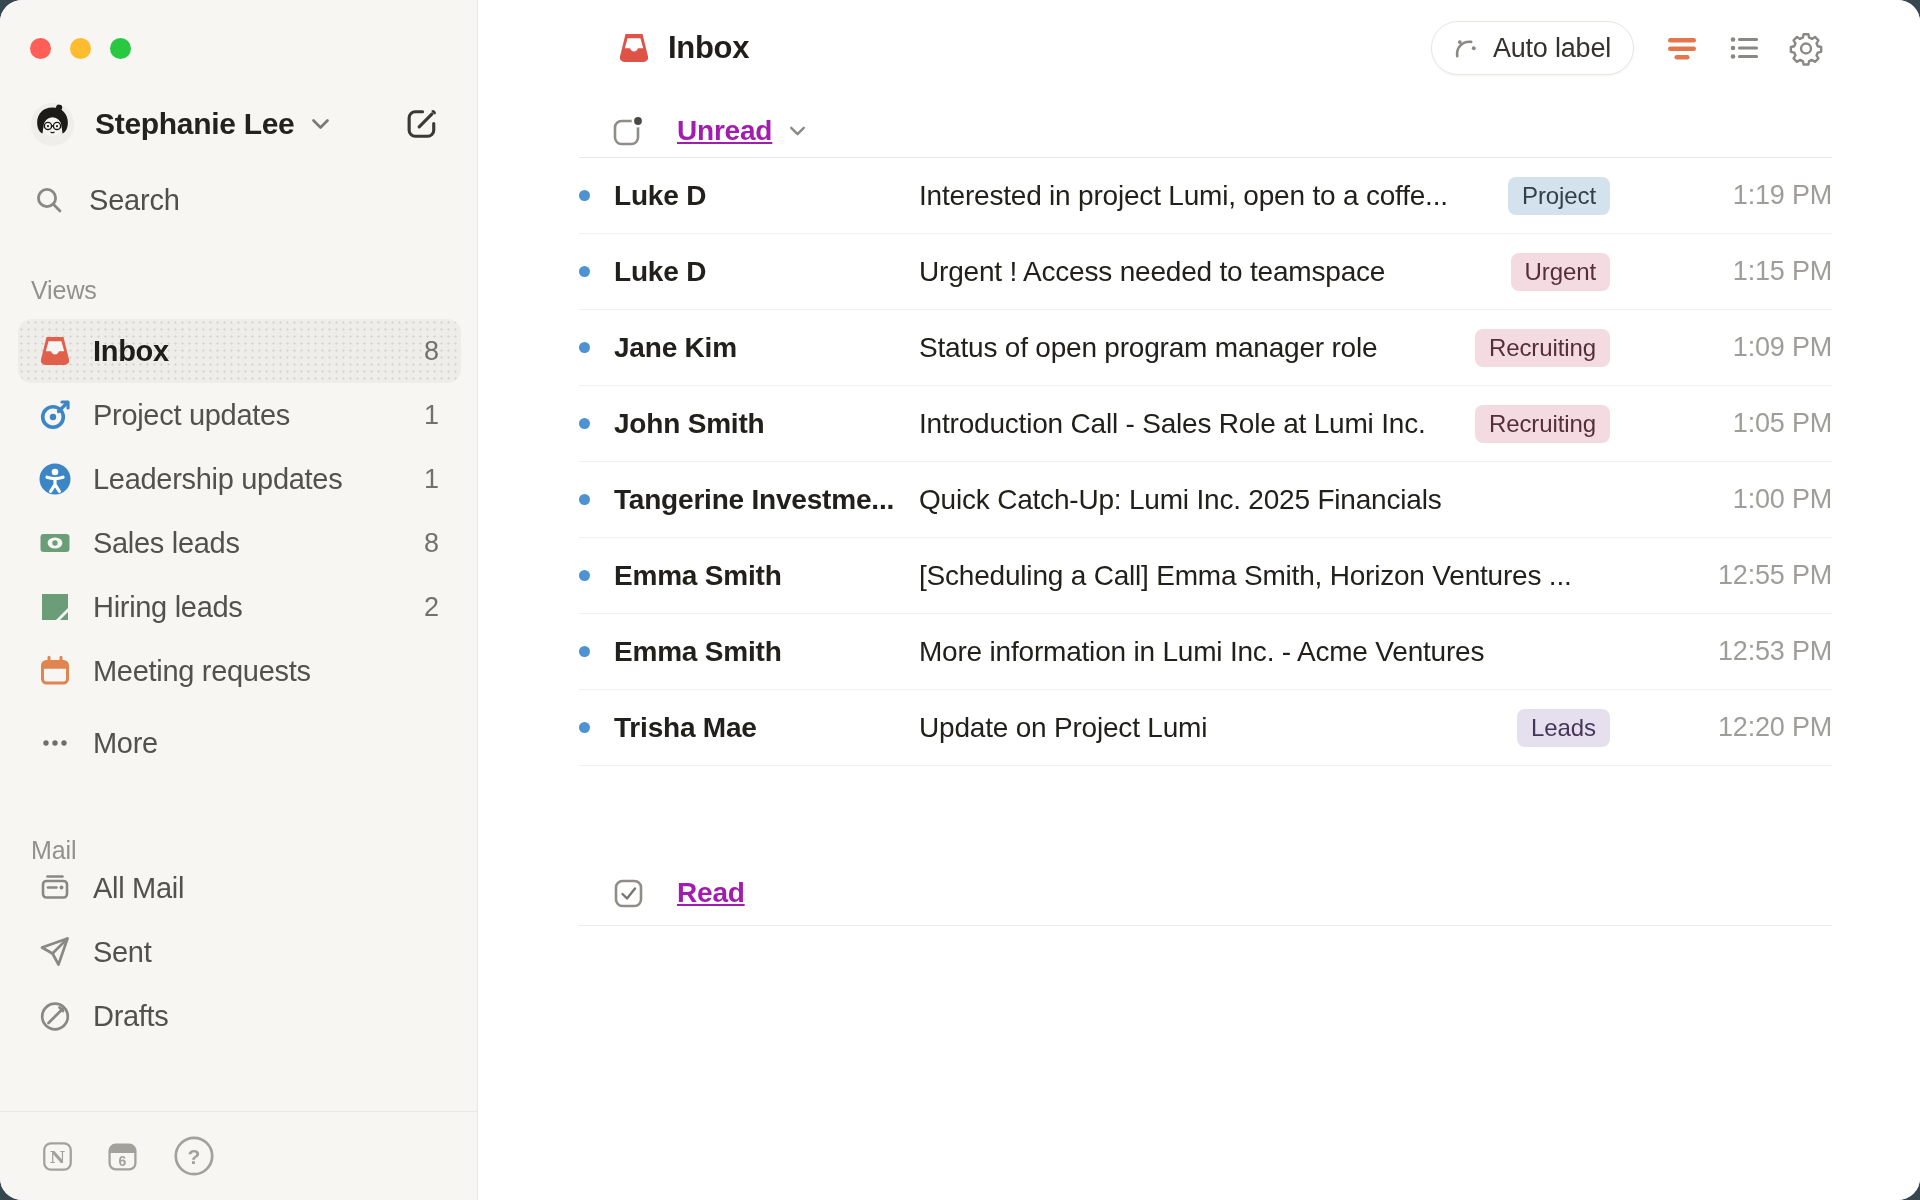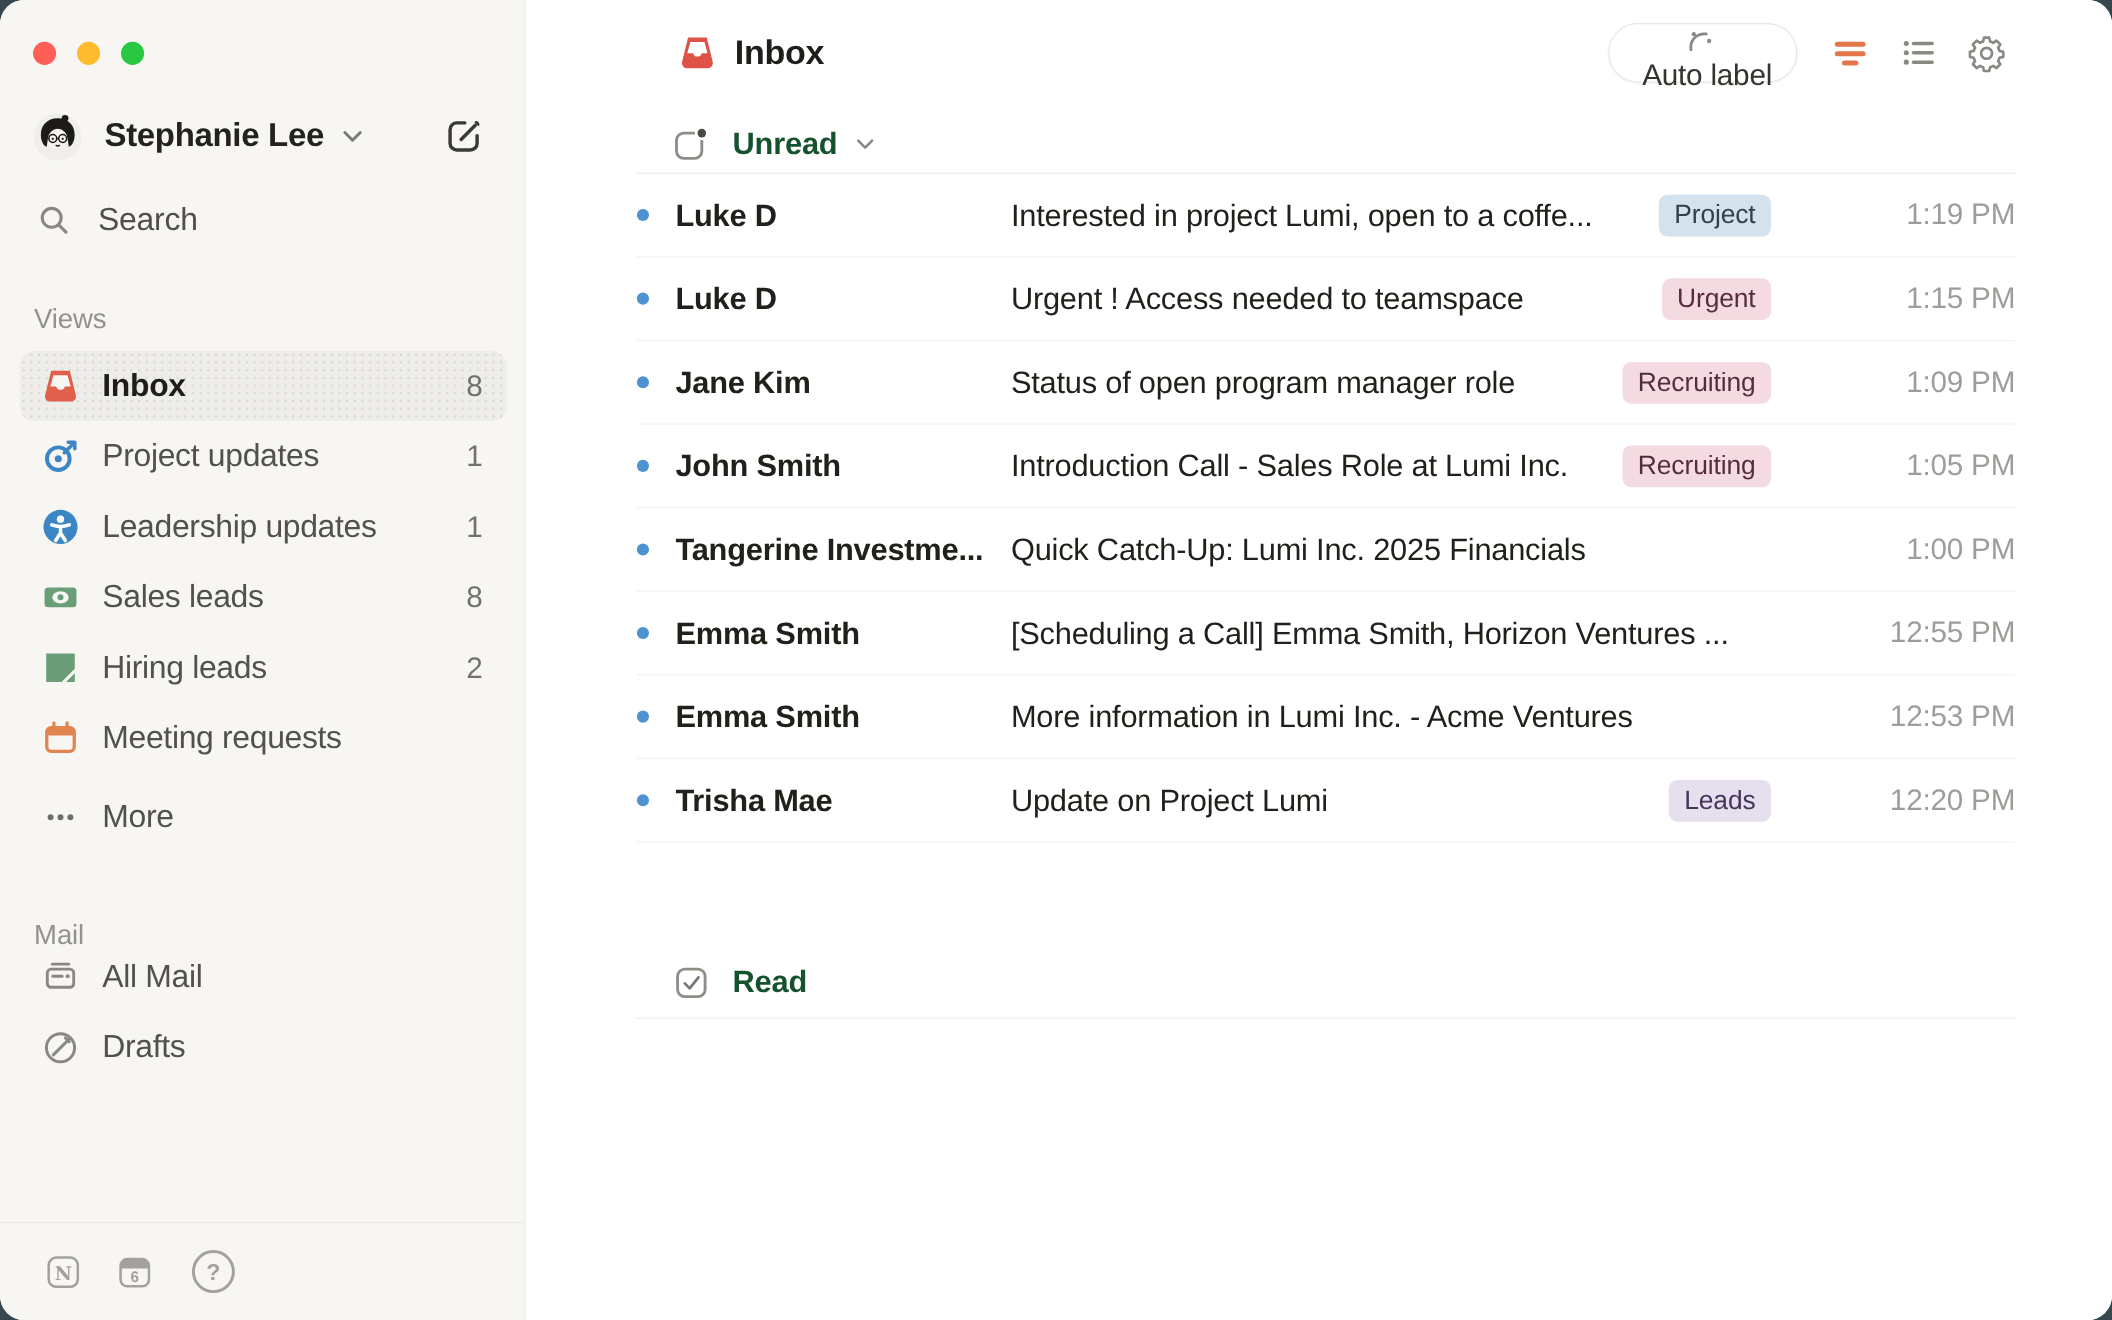--- a/index.html
+++ b/index.html
@@ -39,27 +39,27 @@
   .footer-ico{display:flex;align-items:center;cursor:pointer;}
   .footer-ico + .footer-ico{margin-left:34px;}
   .help-btn{margin-left:auto;}
 
   
   .main{flex:1;background:#fff;position:relative;}
   .main-header{position:absolute;top:0;left:139px;right:96px;height:96px;display:flex;align-items:center;}
   .main-title-icon{display:flex;align-items:center;}
   .main-title{margin-left:17px;font-size:31px;font-weight:650;color:#1f1e1a;letter-spacing:-0.3px;}
   .header-right{margin-left:auto;display:flex;align-items:center;}
-  .auto-label-btn{height:54px;border:1px solid #e8e6e1;border-radius:27px;background:#fff;display:flex;align-items:center;padding:0 22px 0 18px;box-shadow:0 1px 3px rgba(0,0,0,0.05);cursor:pointer;margin-right:30px;flex-direction:column;}
+  .auto-label-btn{height:54px;border:1px solid #e8e6e1;border-radius:27px;background:#fff;display:flex;align-items:center;padding:0 22px 0 18px;box-shadow:0 1px 3px rgba(0,0,0,0.05);cursor:pointer;margin-right:30px;}
   .auto-label-btn .label-text{margin-left:12px;font-size:27px;color:#34332e;letter-spacing:-0.2px;}
   .icon-btn{width:36px;height:36px;display:flex;align-items:center;justify-content:center;cursor:pointer;}
   .icon-btn + .icon-btn{margin-left:26px;}
 
   .group-row{display:flex;align-items:center;}
-  .group-label{margin-left:21px;font-size:28px;font-weight:650;color:#14532d;letter-spacing:-0.2px;}
+  .group-label{margin-left:32px;font-size:28px;font-weight:650;color:#a21caf;letter-spacing:-0.2px;text-decoration:underline;}
   .group-chevron{margin-left:15px;display:flex;align-items:center;}
   .unread-row{position:absolute;top:106px;left:134px;height:50px;cursor:pointer;}
 
   .email-list{position:absolute;top:157px;left:101px;right:88px;border-top:1px solid #e9e8e4;}
   .email-row{height:76px;display:flex;align-items:center;border-bottom:1px solid #f1f0ec;cursor:pointer;}
   .dot{width:11px;height:11px;border-radius:50%;flex-shrink:0;}
   .sender{margin-left:24px;width:305px;font-size:28px;font-weight:700;color:#21201b;letter-spacing:-0.2px;white-space:nowrap;overflow:hidden;flex-shrink:0;}
   .subject{flex:1;font-size:28px;color:#21201b;letter-spacing:-0.2px;white-space:nowrap;overflow:hidden;text-overflow:ellipsis;}
   .badge{margin-left:20px;margin-right:17px;height:38px;display:flex;align-items:center;padding:0 14px;border-radius:8px;font-size:24px;font-weight:500;letter-spacing:-0.1px;flex-shrink:0;}
   .time{width:205px;text-align:right;font-size:27px;color:#9e9d99;flex-shrink:0;letter-spacing:-0.2px;}
@@ -207,20 +207,30 @@
               <path d="M10 16.5 h8.5" stroke="#8a8883" stroke-width="2.6" stroke-linecap="round"></path>
               <circle cx="23.5" cy="16.5" r="1.9" fill="#8a8883"></circle>
             </svg>
           </span>
           <span class="side-label">All Mail</span>
           <span class="side-count"></span>
         </div>
         <div class="side-item">
           <span class="side-icon">
             <svg width="34" height="34" viewBox="0 0 34 34">
+              <path d="M4 12.5 L29.5 3.5 L20.5 29.5 L14.5 18.5 Z" fill="none" stroke="#8a8883" stroke-width="2.7" stroke-linejoin="round"></path>
+              <path d="M14.5 18.5 L29.5 3.5" stroke="#8a8883" stroke-width="2.7"></path>
+            </svg>
+          </span>
+          <span class="side-label">Sent</span>
+          <span class="side-count"></span>
+        </div>
+        <div class="side-item">
+          <span class="side-icon">
+            <svg width="34" height="34" viewBox="0 0 34 34">
               <circle cx="17" cy="17.5" r="12.8" fill="none" stroke="#8a8883" stroke-width="2.7"></circle>
               <path d="M10.5 24 L25.5 9" stroke="#8a8883" stroke-width="2.7" stroke-linecap="round"></path>
               <path d="M21.5 8.5 l3.5 3.5" stroke="#8a8883" stroke-width="2.7" stroke-linecap="round"></path>
             </svg>
           </span>
           <span class="side-label">Drafts</span>
           <span class="side-count"></span>
         </div>
       </div>
 

